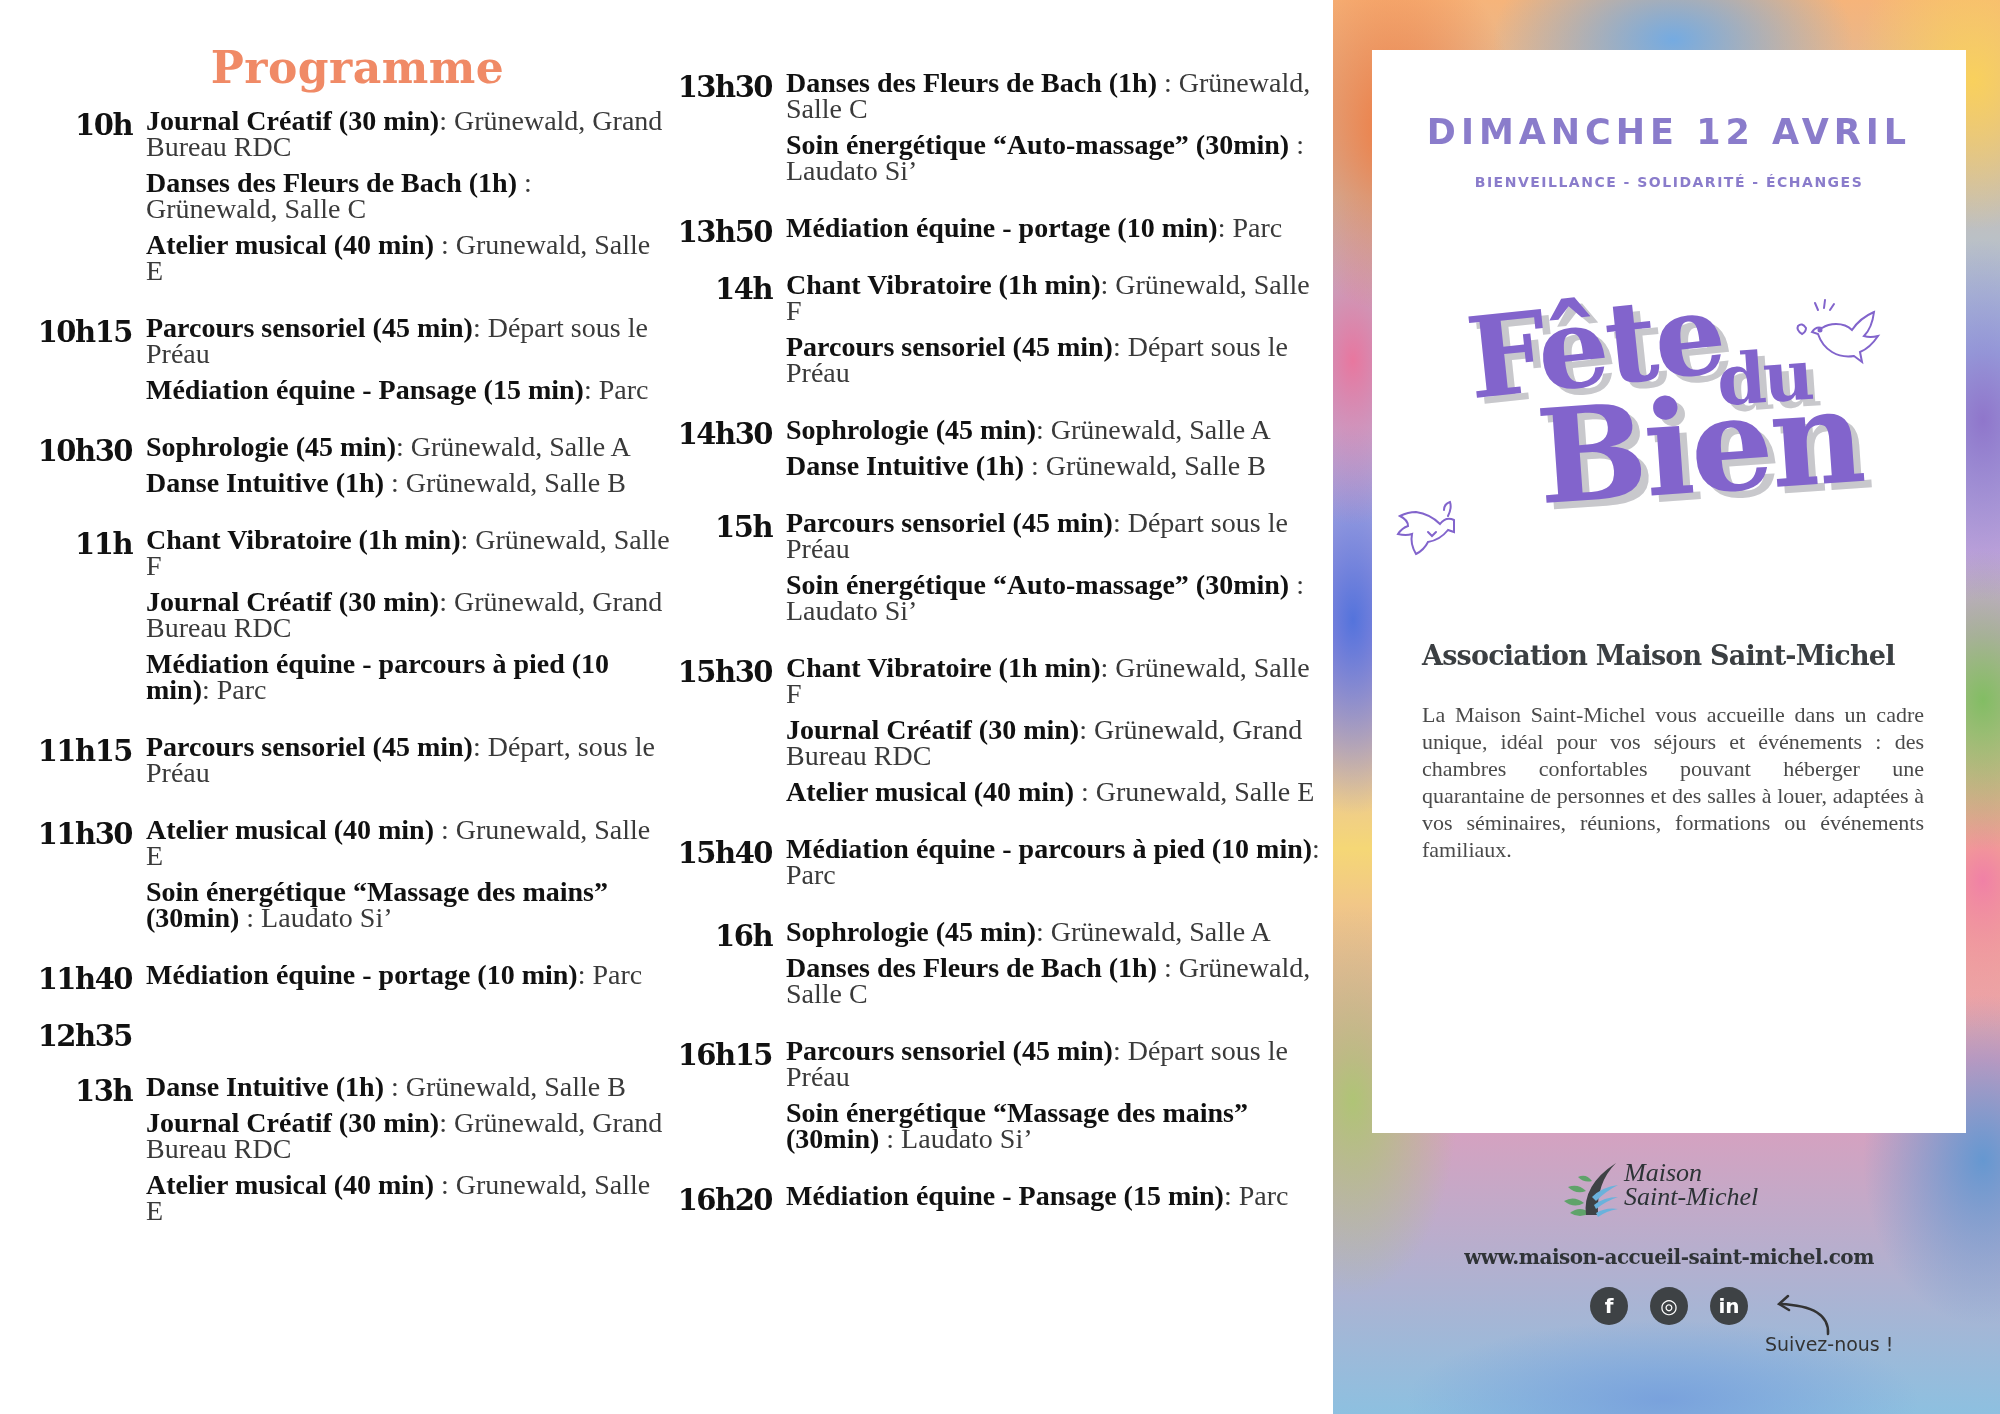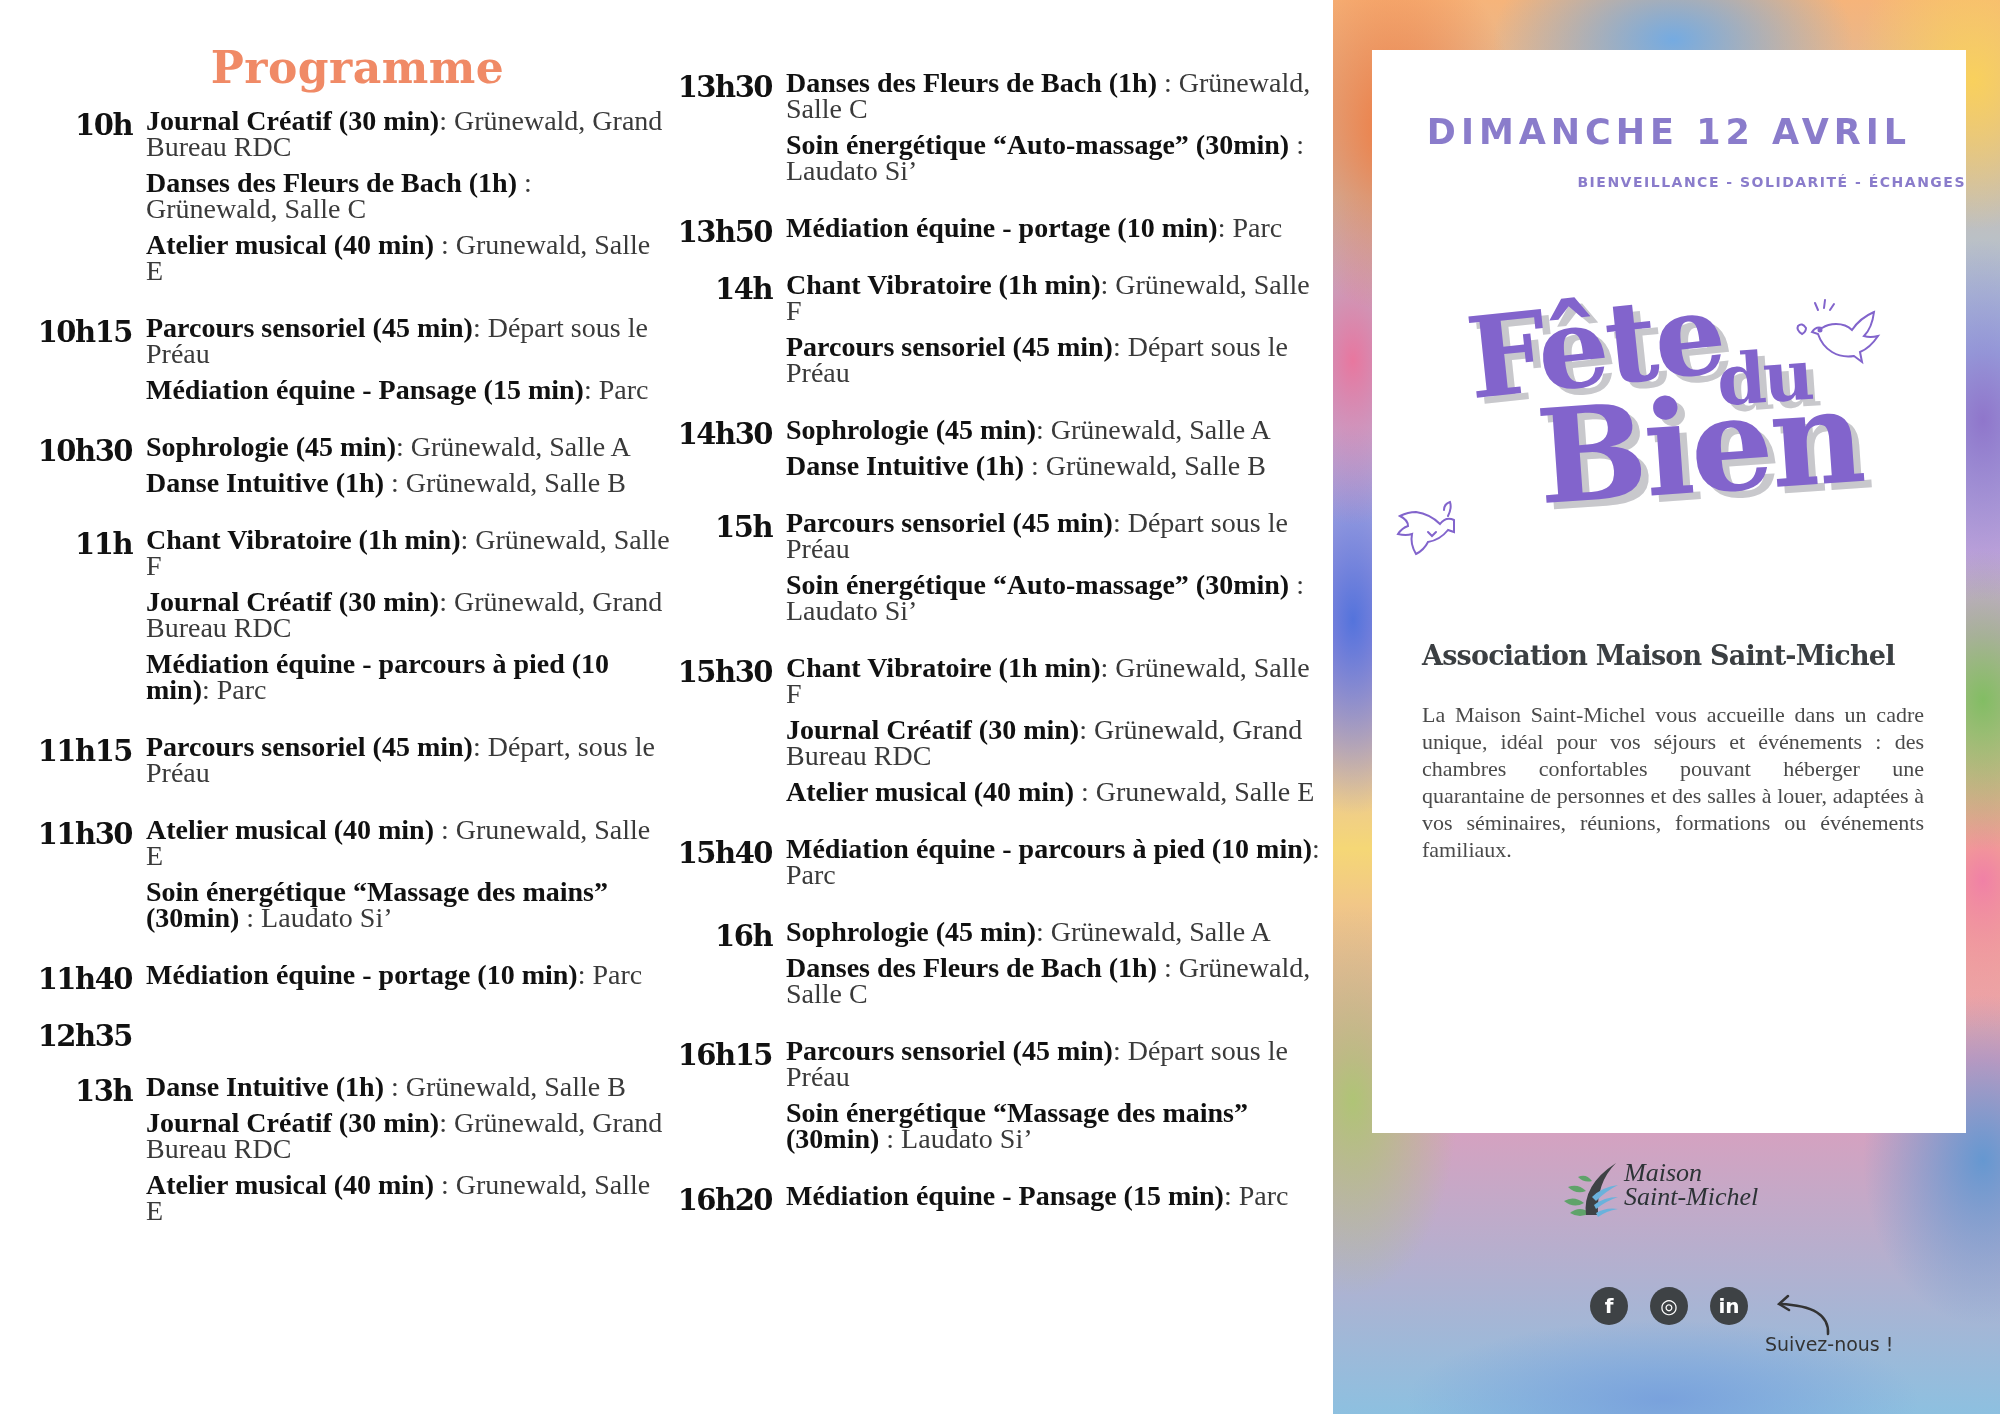--- a/index.html
+++ b/index.html
@@ -32,21 +32,21 @@
       radial-gradient(ellipse 140px 200px at 650px 700px, rgba(120,190,90,0.9), rgba(120,190,90,0) 75%),
       radial-gradient(ellipse 140px 200px at 650px 880px, rgba(240,120,170,0.9), rgba(240,120,170,0) 75%),
       radial-gradient(ellipse 140px 260px at 20px 1100px, rgba(170,200,110,0.9), rgba(170,200,110,0) 75%),
       radial-gradient(ellipse 160px 220px at 650px 1160px, rgba(90,150,210,0.9), rgba(90,150,210,0) 75%),
       radial-gradient(ellipse 320px 100px at 330px 1400px, rgba(120,160,220,0.95), rgba(120,160,220,0) 80%),
       linear-gradient(180deg, #f6b47a 0%, #9ec6ea 25%, #d7a3d8 45%, #f5d776 60%, #e79ab8 75%, #8dc0e0 100%);
   }
   .card { position:absolute; left:1372px; top:50px; width:594px; height:1083px; background:#ffffff; }
   .date { position:absolute; left:0; width:100%; top:62px; text-align:center;
           font-family:"DejaVu Sans",sans-serif; font-weight:bold; font-size:35px; letter-spacing:5px; color:#8a7ccb; }
-  .tagline { position:absolute; left:0; width:100%; top:124px; text-align:right;
+  .tagline { position:absolute; left:0; width:100%; top:124px; text-align:center;
           font-family:"DejaVu Sans",sans-serif; font-weight:bold; font-size:14px; letter-spacing:1.5px; color:#8a7ccb; }
   .fete { position:absolute; left:0; top:230px; width:100%; height:300px; }
   .fete-word { position:absolute; font-family:"DejaVu Serif",serif; font-weight:bold; color:#8264cc;
                text-shadow:7px 7px 0 #c8c8cc; letter-spacing:-3px; }
   .w-fete { left:95px; top:0px; font-size:112px; transform:rotate(-6deg); }
   .w-du { left:345px; top:56px; font-size:70px; transform:rotate(-4deg); }
   .w-bien { left:165px; top:90px; font-size:130px; transform:rotate(-4deg); }
   .dove { position:absolute; }
   .dove-right { left:420px; top:248px; width:90px; height:80px; }
   .dove-left { left:22px; top:440px; width:70px; height:80px; }
@@ -261,20 +261,21 @@
       <path d="M32 40 q10 -10 26 -12 q-12 6 -22 16z" fill="#6ab2dc"></path>
       <path d="M34 48 q10 -8 24 -8 q-12 4 -22 12z" fill="#6ab2dc"></path>
       <path d="M36 56 q10 -6 22 -4 q-12 2 -20 8z" fill="#6ab2dc"></path>
     </svg>
     <div class="logo-text">
       <div>Maison</div>
       <div>Saint-Michel</div>
     </div>
   </div>
 
+  <div class="website">www.maison-accueil-saint-michel.com</div>
 
   <div class="socials">
     <div class="social">f</div>
     <div class="social">◎</div>
     <div class="social">in</div>
   </div>
   <svg class="arrow" viewBox="0 0 70 45" fill="none" stroke="#333" stroke-width="2.5" stroke-linecap="round">
     <path d="M56 42 q2 -28 -48 -30"></path>
     <path d="M16 4 l-9 8 l10 6"></path>
   </svg>

